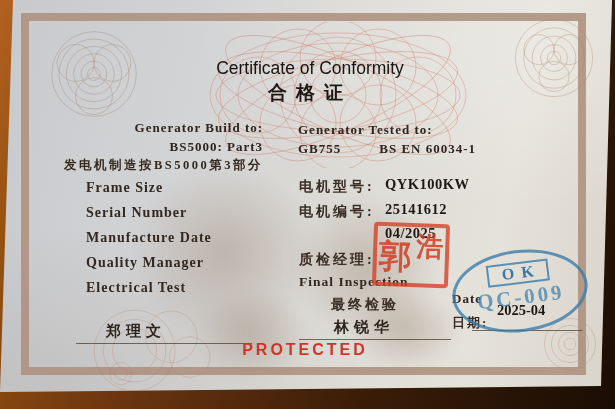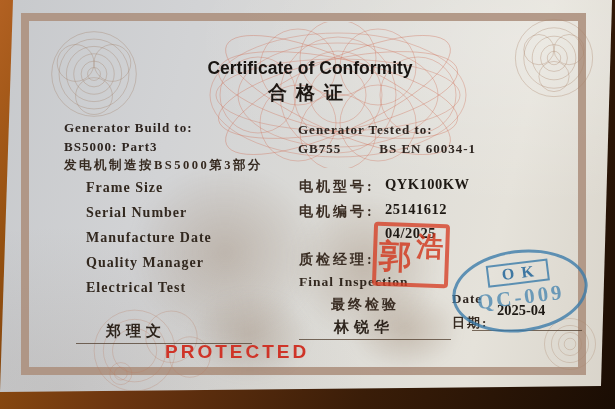--- a/index.html
+++ b/index.html
@@ -19,35 +19,35 @@
   
   .rosette,.center-guilloche{position:absolute;pointer-events:none;}
   
   .wm{position:absolute;border-radius:45%;filter:blur(5px);
     background:radial-gradient(closest-side,rgba(142,117,94,.34),rgba(142,117,94,.14) 60%,rgba(142,117,94,0));}
   
   .t{position:absolute;white-space:nowrap;}
   #serial{left:64px;top:88px;font-family:"Liberation Sans",sans-serif;font-weight:bold;
     font-size:15px;letter-spacing:1.5px;color:#c5282b;}
   #title-en{left:150px;top:58px;width:320px;text-align:center;
-    font-family:"Liberation Sans",sans-serif;font-weight:bold;font-size:17.5px;color:#181411;}
+    font-family:"Liberation Sans",sans-serif;font-weight:normal;font-size:17.5px;color:#181411;}
   #title-cn{left:150px;top:80px;width:320px;text-align:center;font-weight:bold;
     font-size:19px;letter-spacing:9px;color:#1d1713;}
   .spec{font-weight:bold;color:#2e2520;font-size:13px;letter-spacing:1px;line-height:18.5px;}
   .spec .cn{font-size:12.5px;letter-spacing:2.5px;color:#362a20;}
-  #build-block{left:64px;top:119px;}
+  #build-block{left:64px;top:119px;text-align:right;}
   #tested-block{left:298px;top:121px;}
   .gap{display:inline-block;width:38px;}
   .lf{font-weight:bold;font-size:14px;letter-spacing:1px;color:#32281f;}
   .cjk{font-weight:bold;font-size:14px;letter-spacing:3px;color:#3a2d23;}
   .val{font-weight:bold;font-size:14.5px;letter-spacing:.5px;color:#1e1914;}
   .sig{font-weight:bold;font-size:15px;letter-spacing:5px;color:#2d241c;}
   .sig-line{position:absolute;height:1px;background:rgba(80,62,45,.75);}
-  #protected{left:165px;top:341px;width:280px;
-    font-family:"Liberation Sans",sans-serif;font-weight:bold;font-size:19px;
+  #protected{left:165px;top:341px;width:280px;text-align:center;
+    font-family:"Liberation Sans",sans-serif;font-weight:bold;font-size:16px;
     letter-spacing:3px;color:#cf3428;}
   
   #red-seal{position:absolute;left:373px;top:223px;width:76px;height:64px;box-sizing:border-box;
     border:4px solid rgba(214,62,36,.85);border-radius:4px;transform:rotate(2deg);
     display:flex;align-items:center;justify-content:space-around;opacity:.92;}
   #red-seal span{font-weight:bold;color:rgba(210,58,32,.9);}
   #red-seal .c1{font-size:33px;transform:translateY(2px);}
   #red-seal .c2{font-size:27px;transform:translateY(-9px);}
   
   #blue-stamp{position:absolute;left:452px;top:250px;width:136px;height:82px;box-sizing:border-box;

